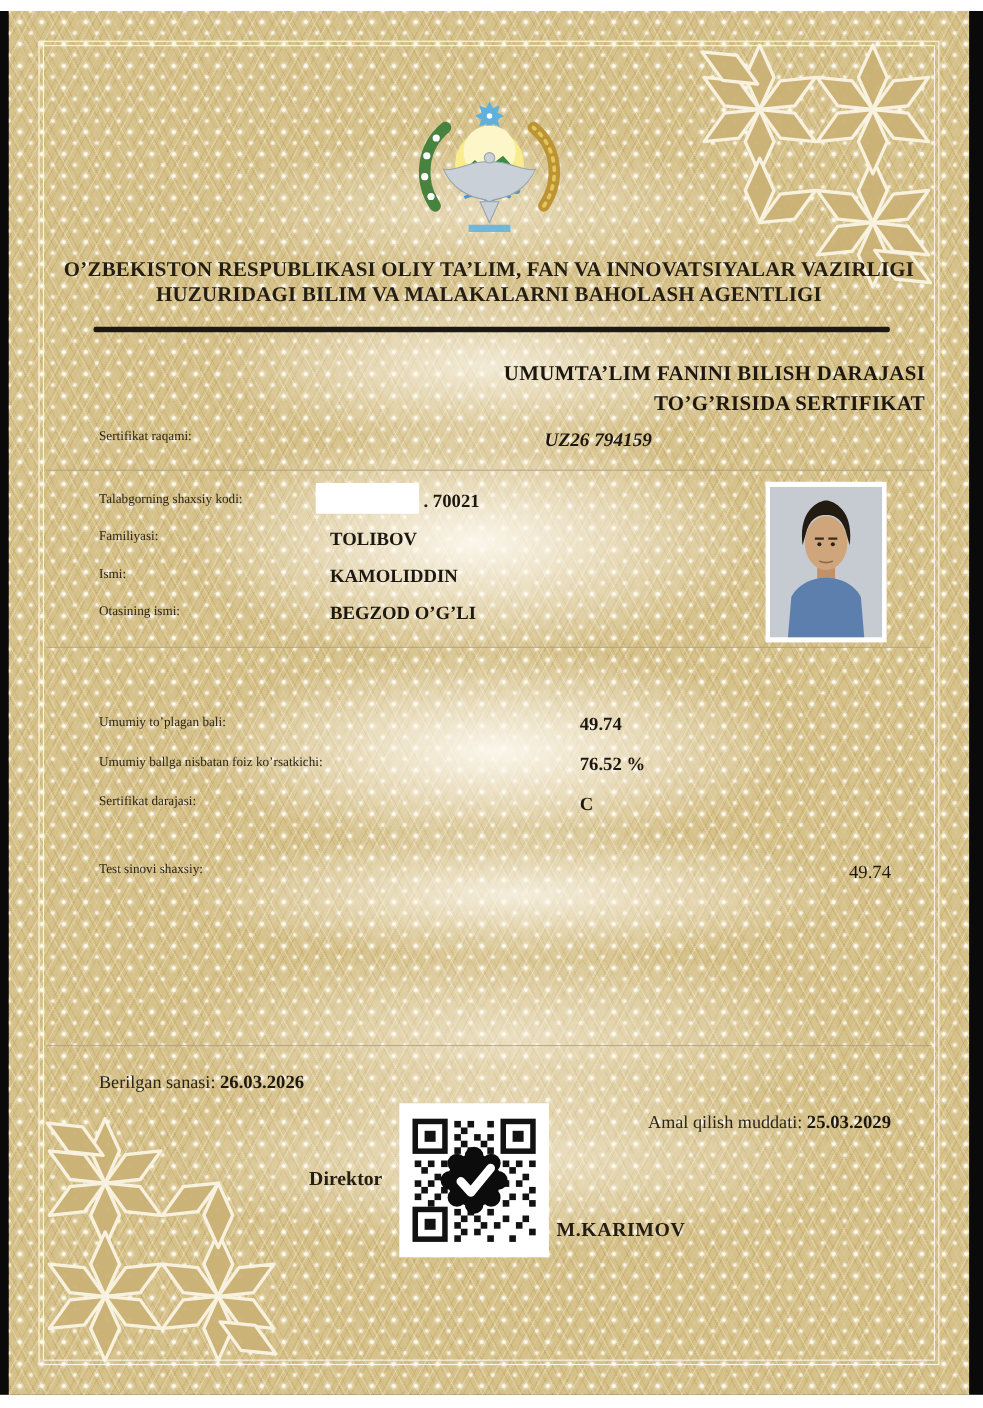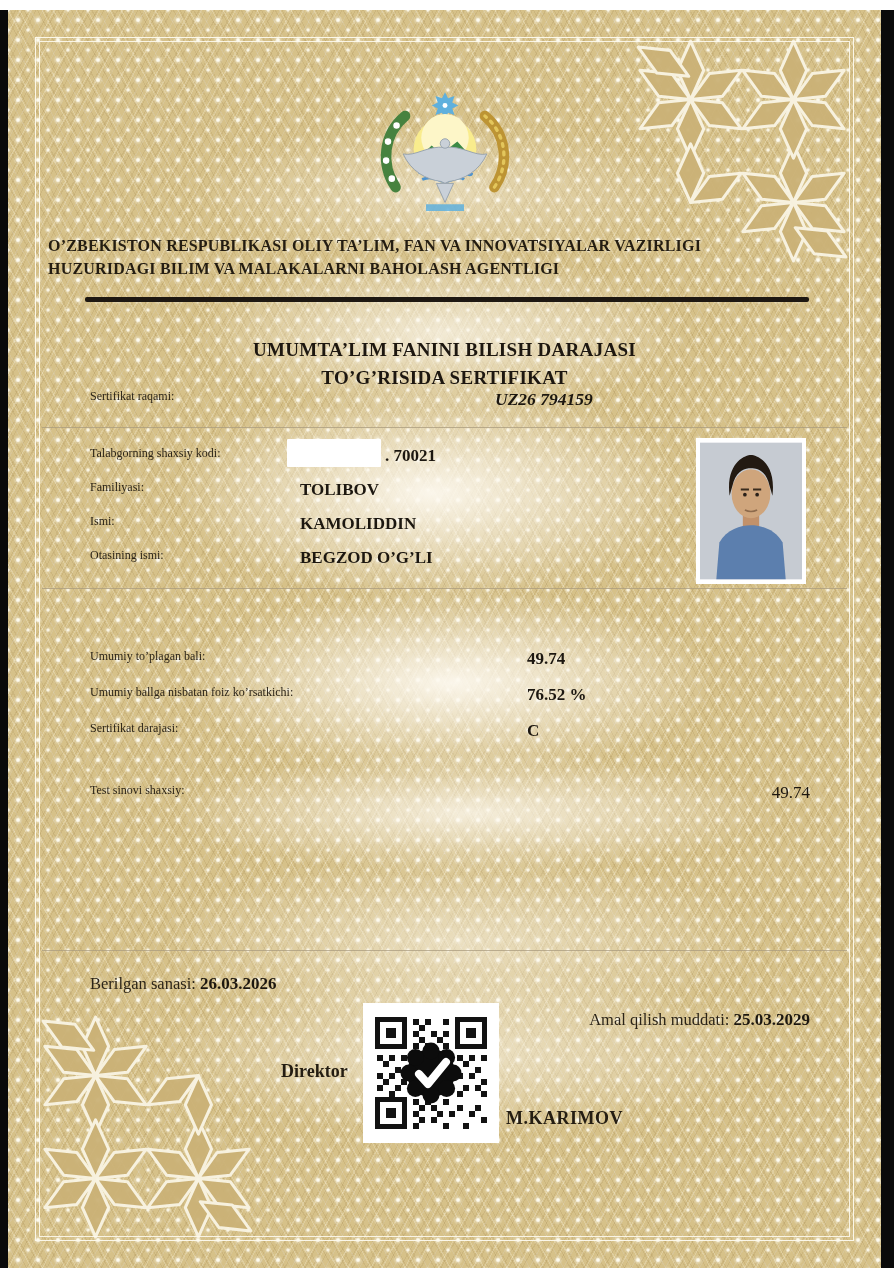--- a/index.html
+++ b/index.html
@@ -43,24 +43,24 @@
     outline-offset:-5px;
     pointer-events:none;
   }
   .corner{position:absolute;width:232px;height:232px;opacity:.95;}
   .corner-tr{right:25px;top:25px;transform:rotate(180deg);}
   .corner-bl{left:25px;bottom:25px;}
 
   .content{position:absolute;inset:0;color:#2b2418;}
   .emblem{position:absolute;left:361px;top:80px;width:152px;height:126px;}
 
-  .header-block{position:absolute;left:40px;right:40px;top:224px;
-    font-weight:bold;font-size:16px;line-height:23px;color:#241d12;letter-spacing:.2px;}
+  .header-block{position:absolute;left:40px;right:40px;top:224px;text-align:center;
+    font-weight:bold;font-size:19px;line-height:23px;color:#241d12;letter-spacing:.2px;}
   .rule{position:absolute;left:77px;top:287px;width:724px;height:5px;background:#1e1812;border-radius:2px;}
-  .title-block{position:absolute;left:40px;right:40px;top:326px;text-align:center;
+  .title-block{position:absolute;left:40px;right:40px;top:316px;text-align:right;
     font-weight:bold;font-size:19px;line-height:28px;color:#1d1710;letter-spacing:.3px;}
 
   .row{position:absolute;left:0;right:0;height:30px;}
   .lbl{position:absolute;left:82px;font-size:12px;color:#2b2418;white-space:nowrap;}
   .val{position:absolute;font-weight:bold;font-size:17px;color:#1c1710;white-space:nowrap;}
   .col-a{left:292px;}
   .col-b{left:519px;}
   .val-right{right:71px;font-weight:normal;}
   .serial-val{left:487px;font-size:17.5px;font-style:italic;}
   .code-val{left:377px;}

